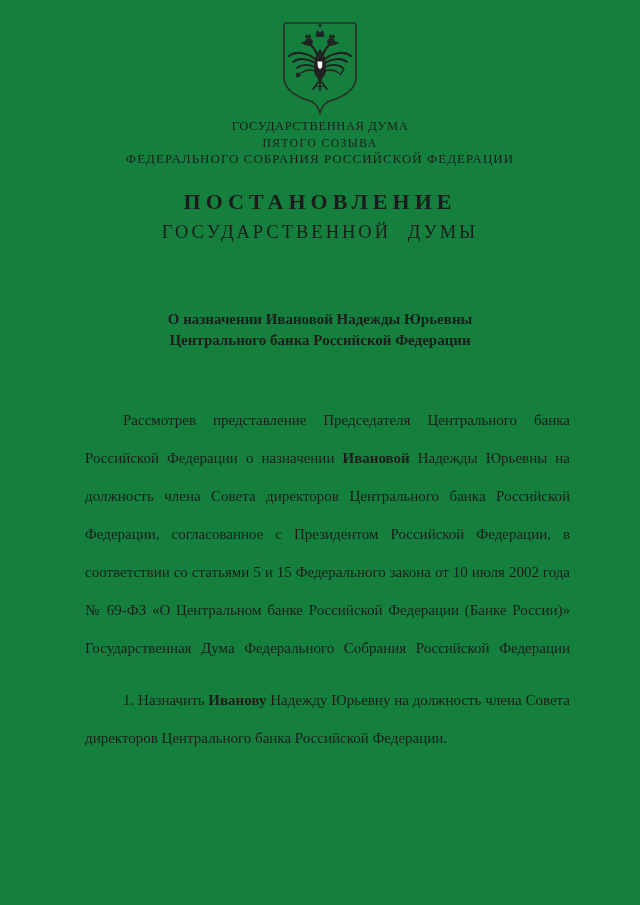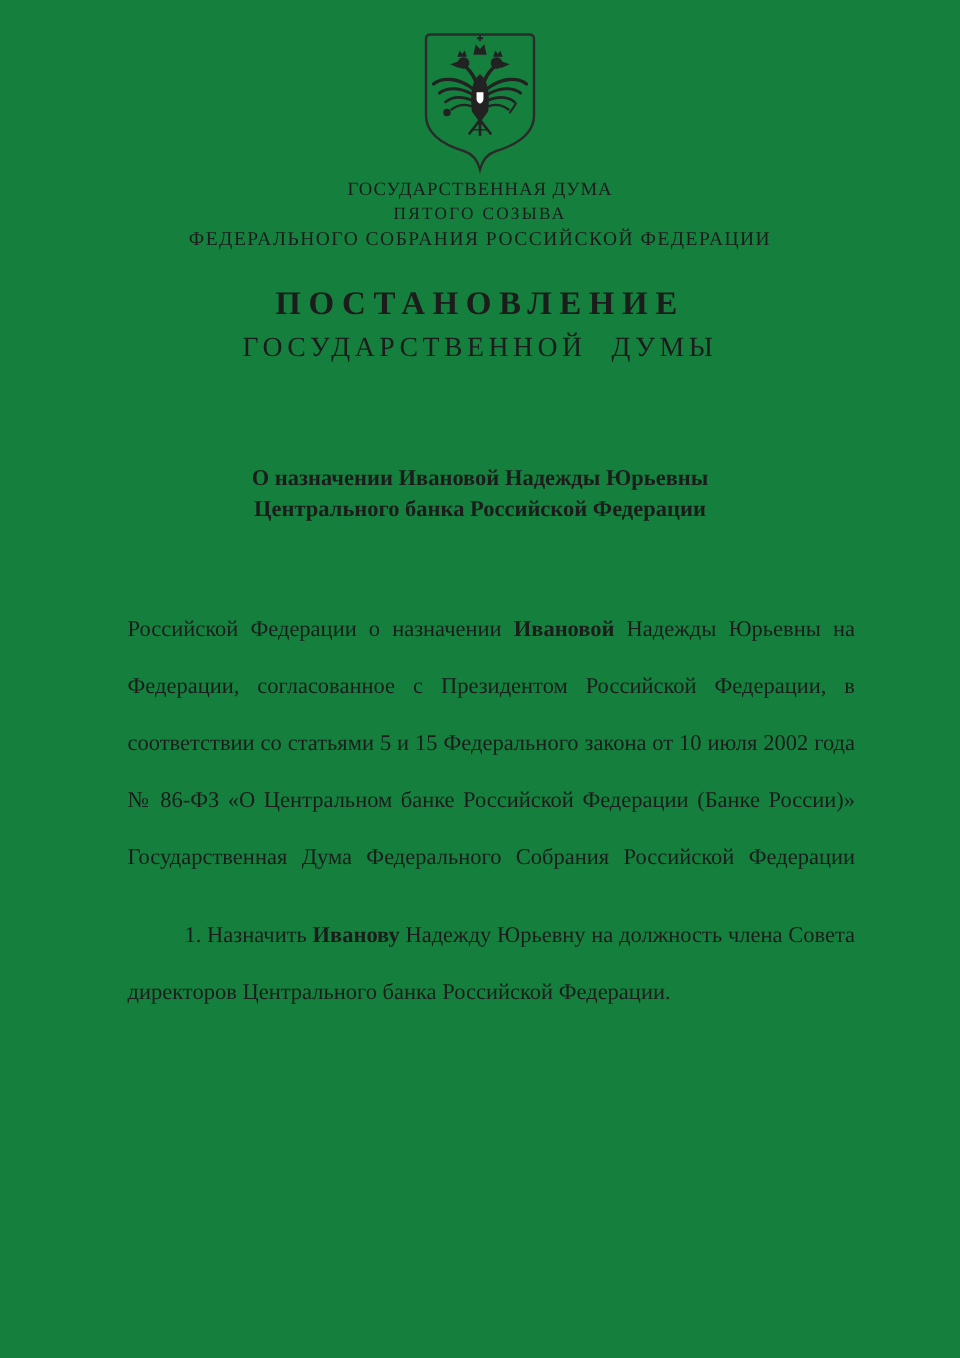--- a/index.html
+++ b/index.html
@@ -130,22 +130,24 @@
 
   <div class="center doc-type">ПОСТАНОВЛЕНИЕ</div>
   <div class="center doc-issuer">ГОСУДАРСТВЕННОЙ ДУМЫ</div>
 
   <div class="center doc-title">
     <div>О назначении Ивановой Надежды Юрьевны</div>
     <div>Центрального банка Российской Федерации</div>
   </div>
 
   <div class="body-text">
+      <div class="body-line justify indent"><span>Рассмотрев представление Председателя Центрального банка</span></div>
       <div class="body-line justify"><span>Российской Федерации о назначении </span><span class="bold">Ивановой</span><span> Надежды Юрьевны на</span></div>
+      <div class="body-line justify"><span>должность члена Совета директоров Центрального банка Российской</span></div>
       <div class="body-line justify"><span>Федерации, согласованное с Президентом Российской Федерации, в</span></div>
       <div class="body-line justify"><span>соответствии со статьями 5 и 15 Федерального закона от 10 июля 2002 года</span></div>
-      <div class="body-line justify"><span>№ 86-ФЗ «О Центральном банке Российской Федерации (Банке России)»</span></div>
+      <div class="body-line justify"><span>№ 69-ФЗ «О Центральном банке Российской Федерации (Банке России)»</span></div>
       <div class="body-line justify"><span>Государственная Дума Федерального Собрания Российской Федерации</span></div>
       <div class="body-line justify indent gap-before"><span>1. Назначить </span><span class="bold">Иванову</span><span> Надежду Юрьевну на должность члена Совета</span></div>
       <div class="body-line"><span>директоров Центрального банка Российской Федерации.</span></div>
     </div>
 
 </div>
 
 </body></html>

